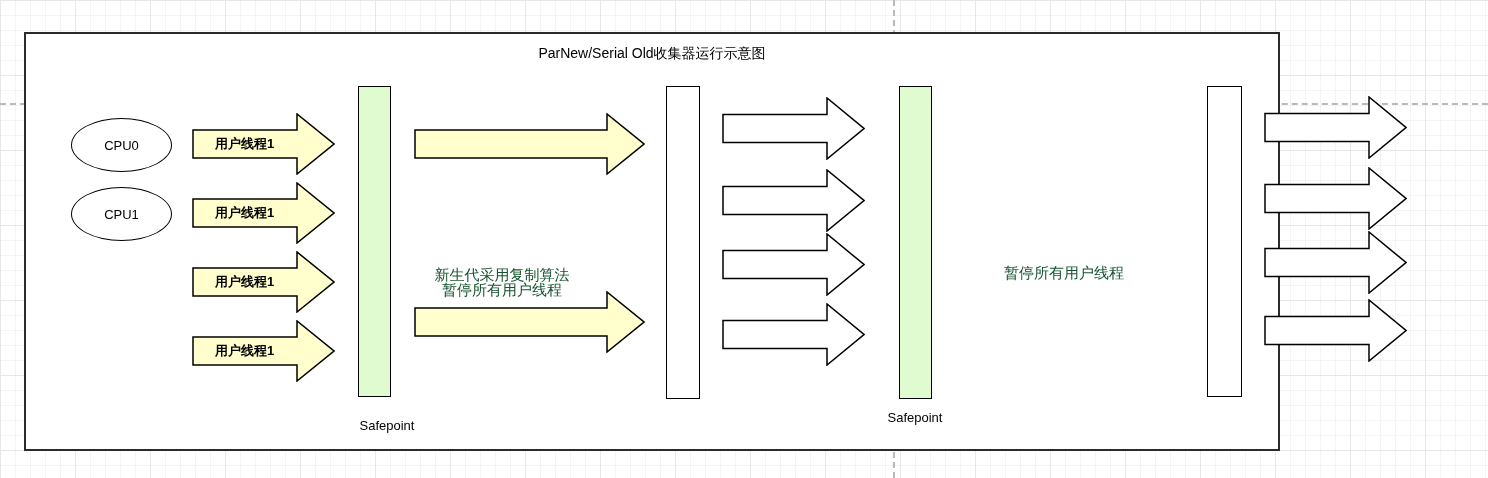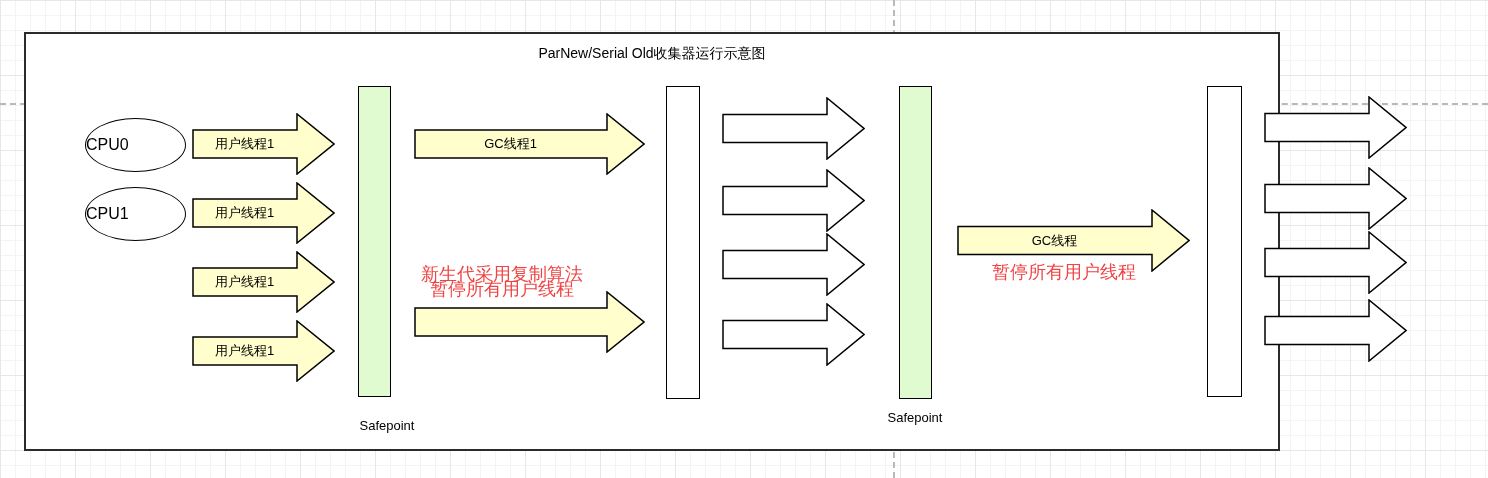--- a/index.html
+++ b/index.html
@@ -20,37 +20,37 @@
     border-left:2px dashed #b9b9b9;z-index:0;}
   .frame{
     position:absolute;left:24px;top:32px;width:1256px;height:419px;
     background:#ffffff;border:2px solid #2b2b2b;box-sizing:border-box;z-index:1;padding-left:41px;
   }
   .title{
     position:absolute;left:0;top:11px;width:100%;text-align:center;
     font-size:14px;color:#000;
   }
   .cpu{
-    position:absolute;left:59px;width:101px;height:54px;border-radius:50%;
+    position:absolute;left:45px;width:101px;height:54px;border-radius:50%;
     border:1.5px solid #000;box-sizing:border-box;
-    display:flex;align-items:center;justify-content:flex-start;font-size:16px;
+    display:flex;align-items:center;justify-content:center;font-size:13px;
   }
   .bar{
     position:absolute;top:52px;width:33px;height:311px;
     border:1.5px solid #000;box-sizing:border-box;
   }
   .arrow-wrap{position:absolute;}
   .arrow-wrap svg{display:block;}
   .arrow-label{
     position:absolute;left:0;top:0;bottom:0;right:38px;
     display:flex;align-items:center;justify-content:center;
-    font-size:13px;color:#000;pointer-events:none;
+    font-size:13px;color:#000;pointer-events:none;font-weight:bold;
   }
   .note{
-    position:absolute;text-align:center;font-size:18px;line-height:15px;color:#ef4444;
+    position:absolute;text-align:center;font-size:15px;line-height:15px;color:#14532d;
   }
   .sp-label{
     position:absolute;width:110px;text-align:center;font-size:13px;color:#000;
   }
 </style>
 </head>
 <body>
 
 <div class="guide-h"></div>
 <div class="guide-v"></div>
@@ -91,21 +91,20 @@
     <span class="arrow-label">用户线程1</span>
   </div>
 
   <div class="bar" style="left: 332px; background: rgb(225, 251, 209);"></div>
   <div class="sp-label" style="left:306px;top:384px">Safepoint</div>
 
   <div class="arrow-wrap" style="left:388px;top:79px">
     <svg class="arrow" width="231" height="62" viewBox="0 0 231 62">
         <polygon points="1,17 193,17 193,1 230,31 193,61 193,45 1,45" fill="#fffecc" stroke="#000000" stroke-width="1.5" stroke-linejoin="miter"></polygon>
       </svg>
-    <span class="arrow-label">GC线程1</span>
   </div>
   <div class="arrow-wrap" style="left:388px;top:257px">
     <svg class="arrow" width="231" height="62" viewBox="0 0 231 62">
         <polygon points="1,17 193,17 193,1 230,31 193,61 193,45 1,45" fill="#fffecc" stroke="#000000" stroke-width="1.5" stroke-linejoin="miter"></polygon>
       </svg>
   </div>
 
   <div class="note" style="left:376px;top:233px;width:200px">
     <div>新生代采用复制算法</div>
     <div>暂停所有用户线程</div>
@@ -130,26 +129,20 @@
   </div>
   <div class="arrow-wrap" style="left:696px;top:269px">
     <svg class="arrow" width="143" height="63" viewBox="0 0 143 63">
         <polygon points="1,17.5 105,17.5 105,1 142,31.5 105,62 105,45.5 1,45.5" fill="#ffffff" stroke="#000000" stroke-width="1.5" stroke-linejoin="miter"></polygon>
       </svg>
   </div>
 
   <div class="bar" style="left: 873px; height: 313px; background: rgb(225, 251, 209);"></div>
   <div class="sp-label" style="left:834px;top:376px">Safepoint</div>
 
-  <div class="arrow-wrap" style="left:931px;top:175px">
-    <svg class="arrow" width="233" height="63" viewBox="0 0 233 63">
-        <polygon points="1,17.5 195,17.5 195,1 232,31.5 195,62 195,45.5 1,45.5" fill="#fffecc" stroke="#000000" stroke-width="1.5" stroke-linejoin="miter"></polygon>
-      </svg>
-    <span class="arrow-label">GC线程</span>
-  </div>
 
   <div class="note" style="left:928px;top:231px;width:220px">
     <div>暂停所有用户线程</div>
   </div>
 
   <div class="bar" style="left: 1181px; width: 35px; background: rgb(255, 255, 255);"></div>
 
   <div class="arrow-wrap" style="left:1238px;top:62px">
     <svg class="arrow" width="143" height="63" viewBox="0 0 143 63">
         <polygon points="1,17.5 105,17.5 105,1 142,31.5 105,62 105,45.5 1,45.5" fill="#ffffff" stroke="#000000" stroke-width="1.5" stroke-linejoin="miter"></polygon>

